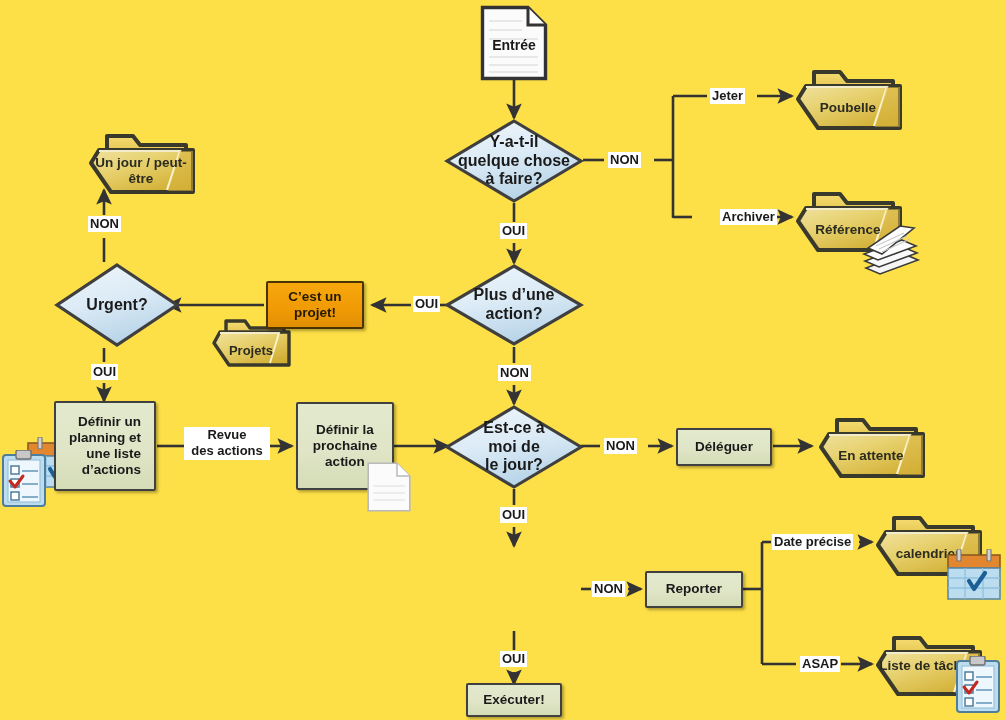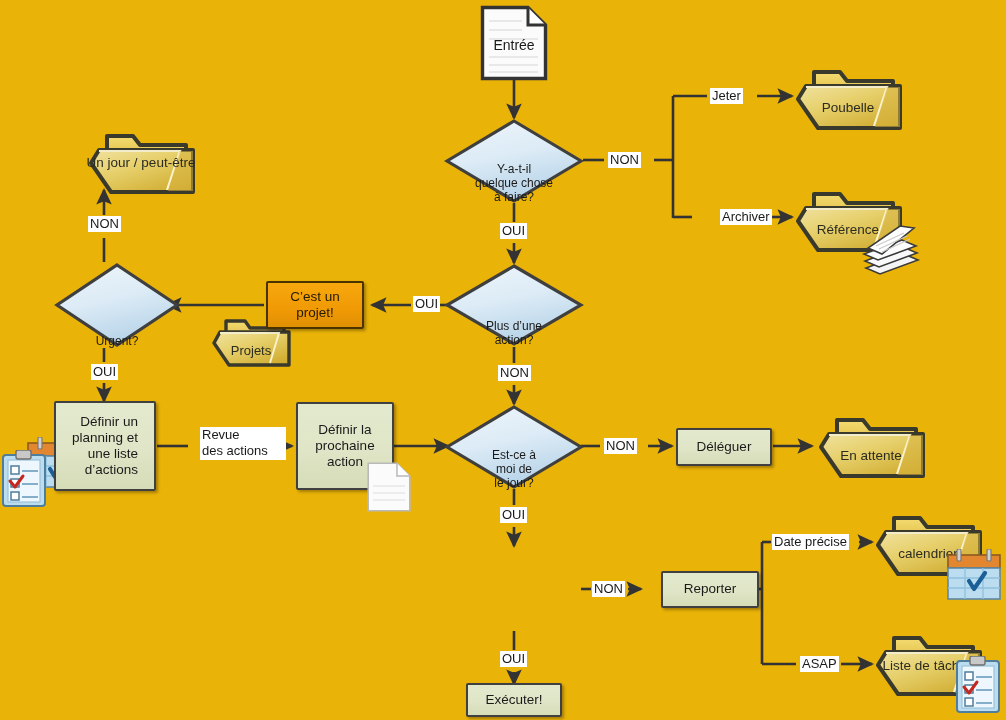--- a/index.html
+++ b/index.html
@@ -7,22 +7,23 @@
     padding: 0;
     background: #ffffff;
   }
   body {
     font-family: "Liberation Sans", sans-serif;
   }
   #stage {
     position: relative;
     width: 1006px;
     height: 720px;
-    background: #eab308;
+    background: #fde047;
     overflow: hidden;
+    font-weight: bold;
   }
   #edges {
     position: absolute;
     left: 0;
     top: 0;
     width: 1006px;
     height: 720px;
     pointer-events: none;
   }
   .node {
@@ -47,24 +48,24 @@
   .diamond-wrap {
     position: absolute;
   }
   .diamond-text {
     position: absolute;
     left: 0;
     top: 0;
     width: 100%;
     height: 100%;
     display: flex;
-    align-items: flex-end;
+    align-items: center;
     justify-content: center;
     text-align: center;
-    font-size: 12px;
+    font-size: 16px;
     line-height: 1.18;
     color: #1a1a1a;
     padding: 0 8px;
     box-sizing: border-box;
   }
 
   
   .proc {
     position: absolute;
     background: linear-gradient(180deg, #e3e9cd 0%, #dfe5c6 55%, #d5dcb7 100%);
@@ -429,21 +430,21 @@
     <svg width="112" height="76" viewBox="0 0 112 76">
       <path d="M22,10 L48,10 L55,19 L101,19 L101,38 L22,38 Z" fill="url(#fgradTop)" stroke="#3a3a2c" stroke-width="4" stroke-linejoin="round"></path>
       <path d="M14,24 L96,24 L108,24 L108,66 L26,66 L6,37 Z" fill="url(#fgradBody)" stroke="#3a3a2c" stroke-width="4" stroke-linejoin="round"></path>
       <path d="M14,25 L95,25 L82,64" fill="none" stroke="#fdf6d3" stroke-width="2.2" opacity="0.95"></path>
       <path d="M95,25 L108,25 L108,65 L83,65 Z" fill="#d7b33e" opacity="0.55" stroke="none"></path>
     </svg>
     <div class="folder-label" style="top:38px;">En attente</div>
   </div>
 
 
-  <div class="proc" style="left:645px; top:571px; width:98px; height:37px;margin-left:16px;">
+  <div class="proc" style="left:645px; top:571px; width:98px; height:37px;">
     <span>Reporter</span>
   </div>
 
   <div class="node folder" style="left:872px; top:508px; width:112px; height:76px;">
     <svg width="112" height="76" viewBox="0 0 112 76">
       <path d="M22,10 L48,10 L55,19 L101,19 L101,38 L22,38 Z" fill="url(#fgradTop)" stroke="#3a3a2c" stroke-width="4" stroke-linejoin="round"></path>
       <path d="M14,24 L96,24 L108,24 L108,66 L26,66 L6,37 Z" fill="url(#fgradBody)" stroke="#3a3a2c" stroke-width="4" stroke-linejoin="round"></path>
       <path d="M14,25 L95,25 L82,64" fill="none" stroke="#fdf6d3" stroke-width="2.2" opacity="0.95"></path>
       <path d="M95,25 L108,25 L108,65 L83,65 Z" fill="#d7b33e" opacity="0.55" stroke="none"></path>
     </svg>
@@ -502,21 +503,21 @@
   <div class="edge-label" style="left:500px; top:223px;">OUI</div>
   <div class="edge-label" style="left:710px; top:88px;">Jeter</div>
   <div class="edge-label" style="left:695px; top:209px;margin-left:25px;">Archiver</div>
 
   <div class="edge-label" style="left:413px; top:296px;">OUI</div>
   <div class="edge-label" style="left:498px; top:365px;">NON</div>
 
   <div class="edge-label" style="left:88px; top:216px;">NON</div>
   <div class="edge-label" style="left:91px; top:364px;">OUI</div>
 
-  <div class="edge-label two-line" style="left:200px; top:427px; width:82px; text-align:left;">
+  <div class="edge-label two-line" style="left:184px; top:427px; width:82px; text-align:center;">
     <div>Revue</div>
     <div>des actions</div>
   </div>
 
   <div class="edge-label" style="left:604px; top:438px;">NON</div>
   <div class="edge-label" style="left:500px; top:507px;">OUI</div>
 
   <div class="edge-label" style="left:592px; top:581px;">NON</div>
   <div class="edge-label" style="left:500px; top:651px;">OUI</div>
 

